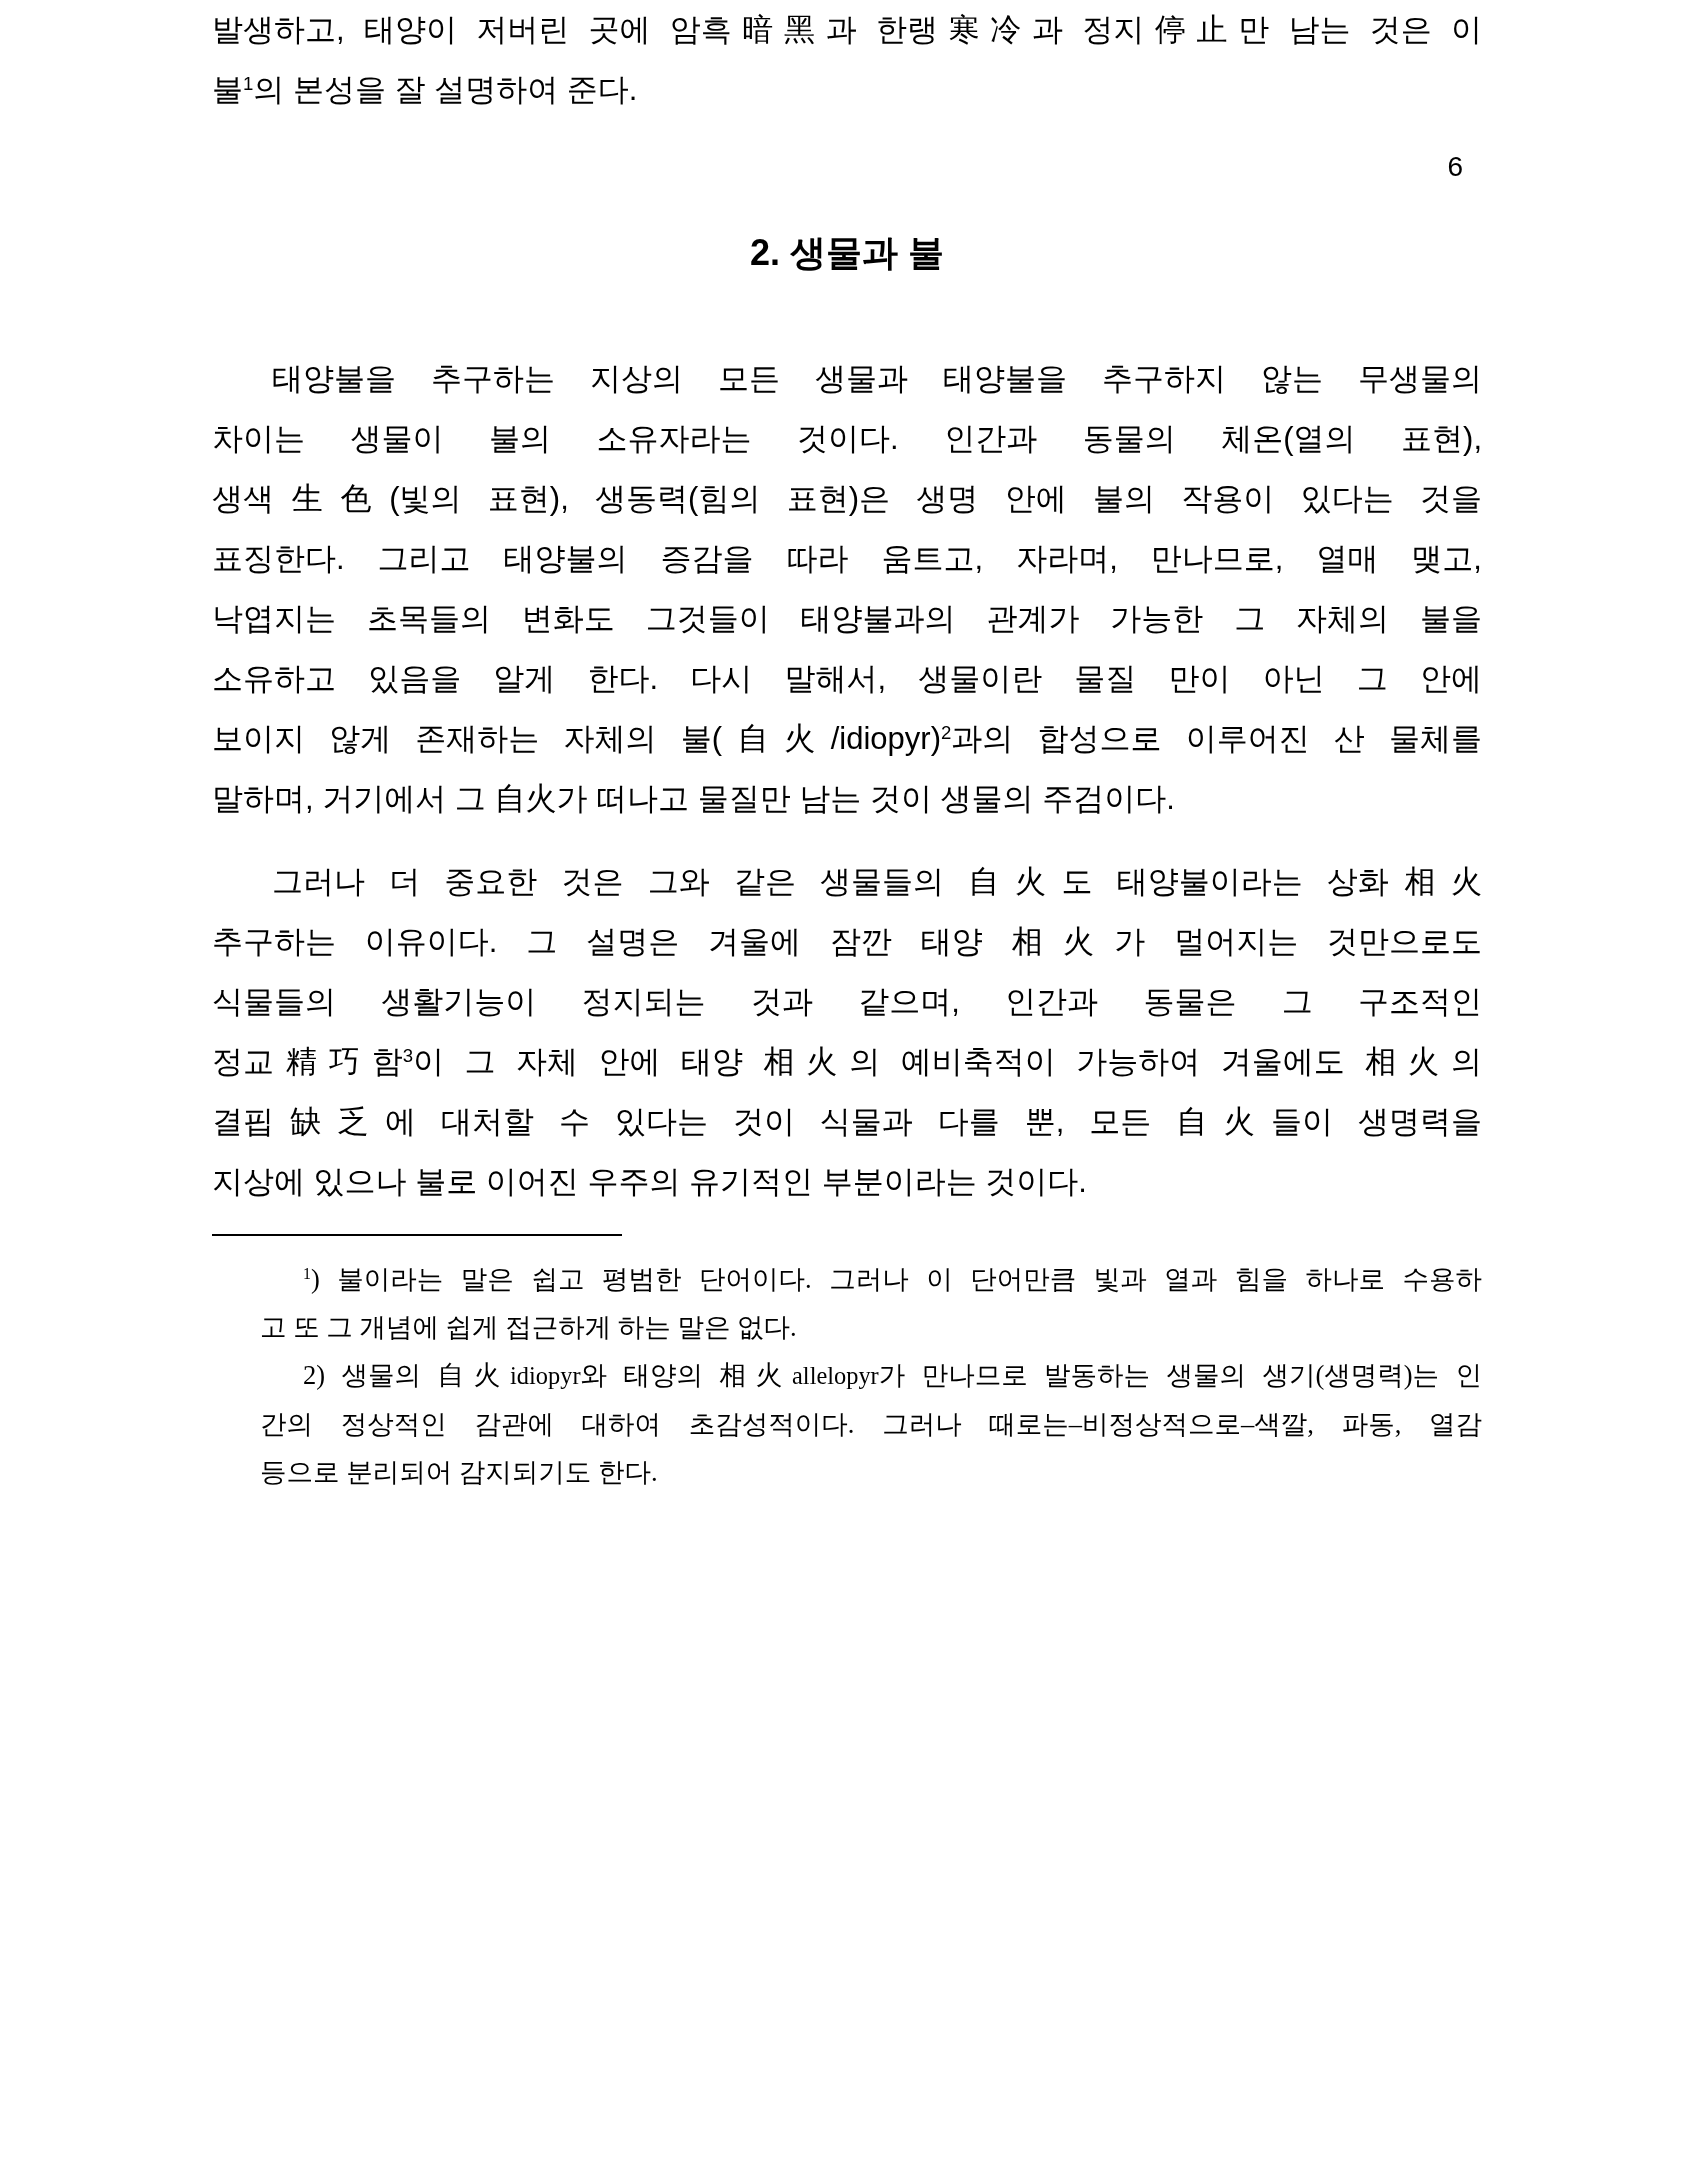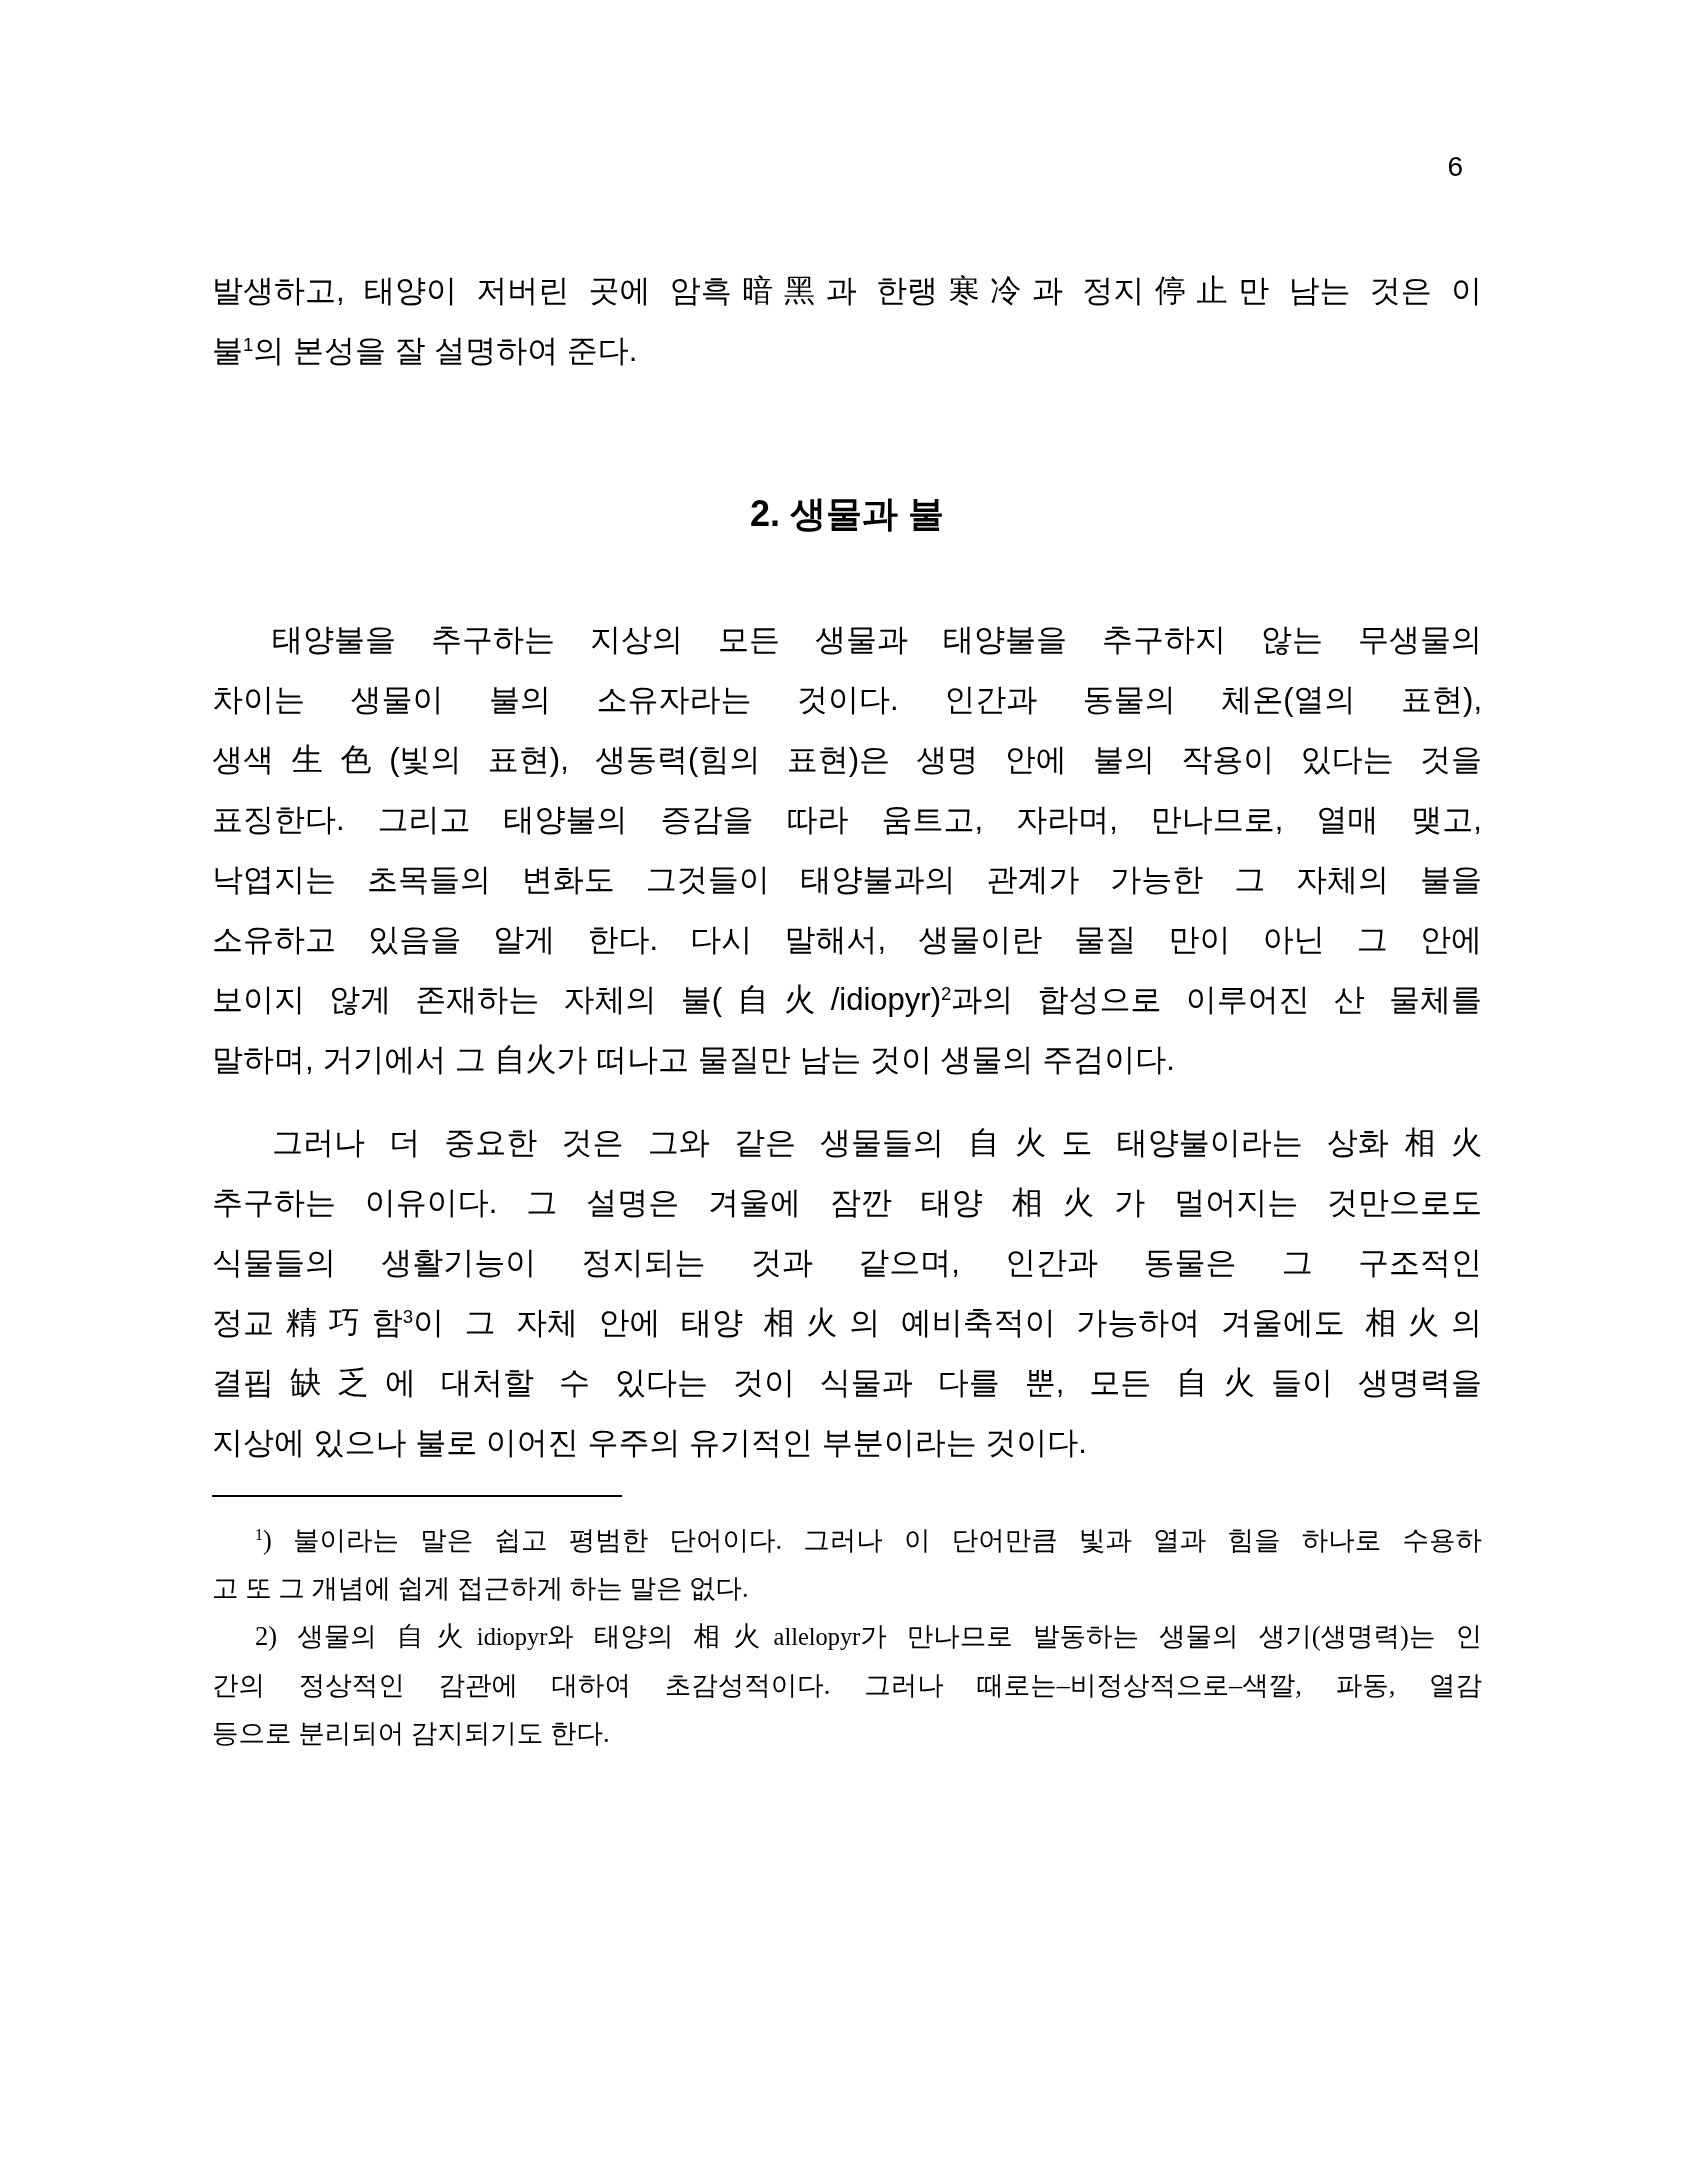--- a/index.html
+++ b/index.html
@@ -17,21 +17,20 @@
     top:151px;
     right:224px;
     font-size:28px;
     line-height:32px;
   }
   .content{
     position:absolute;
     left:212px;
     top:0;
     width:1270px;
-    padding-top:261px;
   }
   
   .body-text{font-size:31px;}
   .line{
     line-height:60px;
     white-space:nowrap;
     text-align:justify;
     text-align-last:justify;
     overflow:hidden;
   }
@@ -70,20 +69,21 @@
   .fn-sep{
     margin-top:22px;
     width:410px;
     height:2.6px;
     background:#000000;
   }
   .footnotes{
     margin-top:18.5px;
     font-family:"Liberation Serif","DejaVu Serif",serif;
     font-size:26.5px;
+    margin-left:48px;
   }
   .footnotes .line{line-height:48px;}
   .fn .line:first-child{text-indent:43px;}
   .fn.big-indent .line:first-child{text-indent:66px;}
 </style>
 </head>
 <body>
 
 <div class="page">
   <div class="page-number">6</div>

